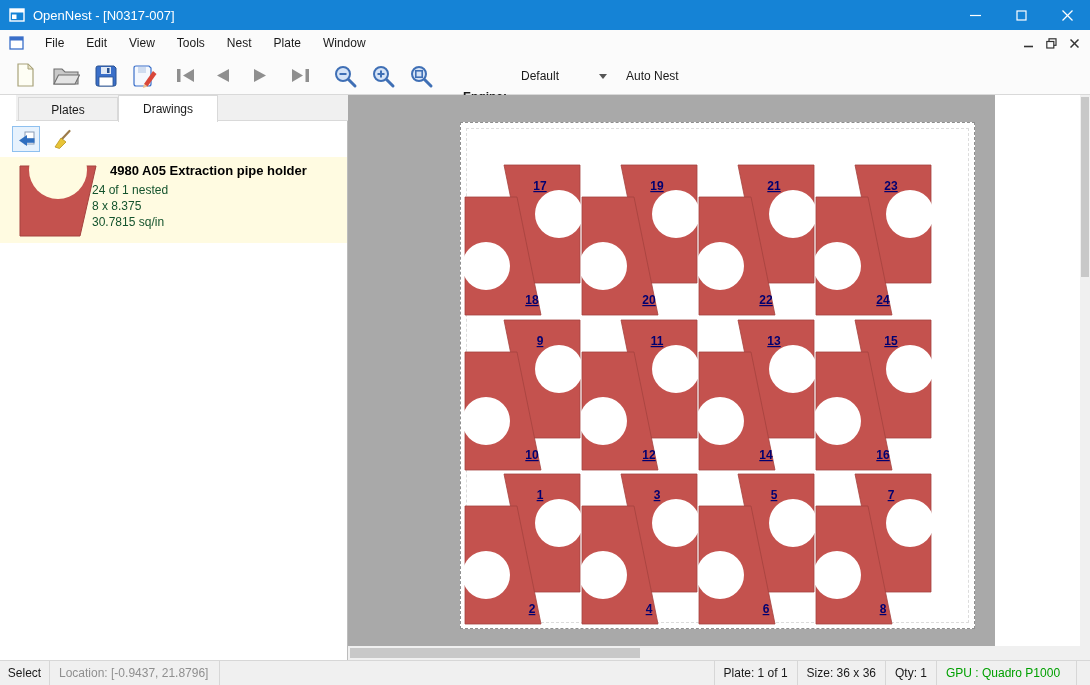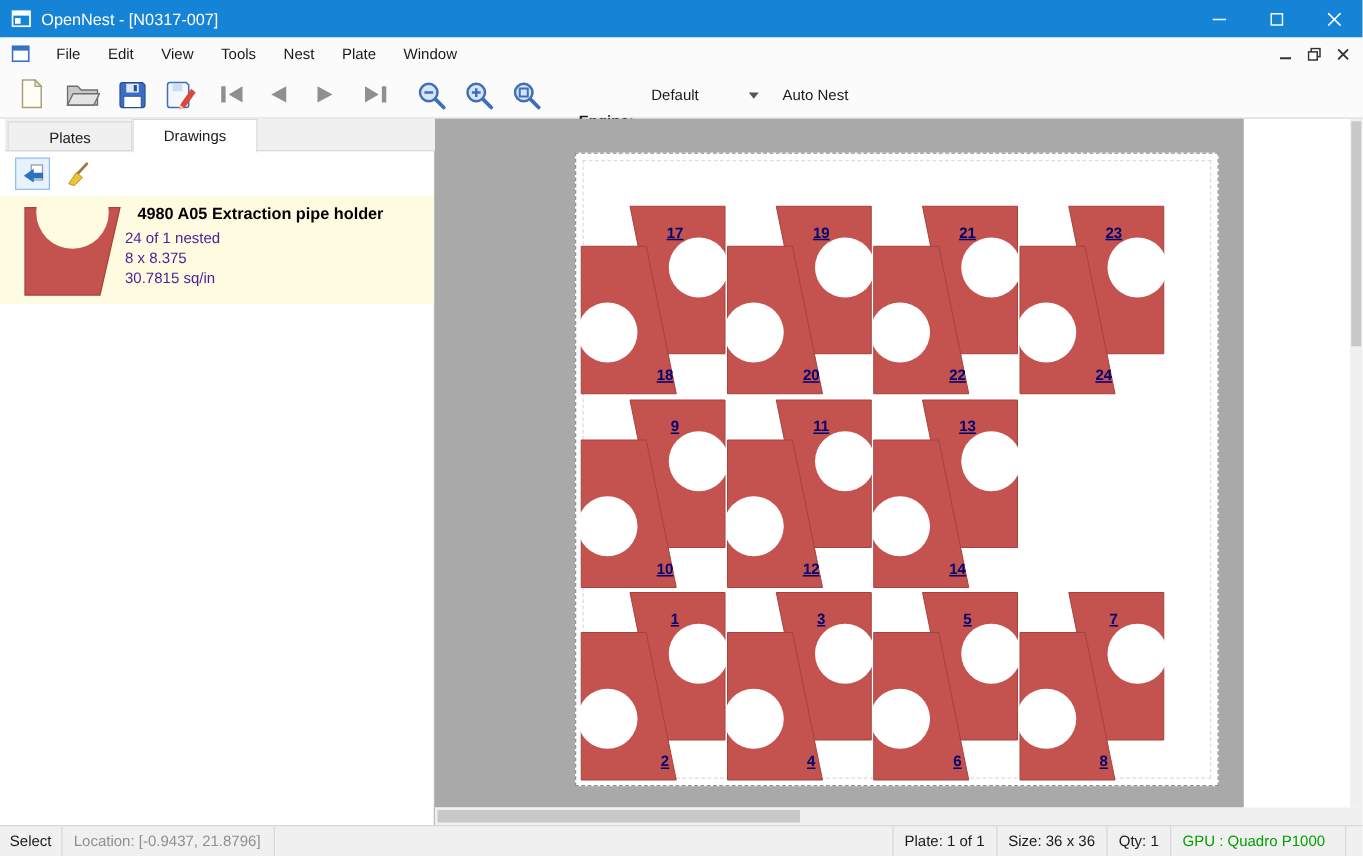--- a/index.html
+++ b/index.html
@@ -24,31 +24,31 @@
   
   .toolbar { position:absolute; left:0; top:56px; width:1090px; height:39px; background:#fbfbfb; border-bottom:1px solid #d9d9d9; }
   .tbtn { position:absolute; display:flex; align-items:center; justify-content:center; }
   .engine-label { position:absolute; left:463px; top:13px; font-weight:bold;margin-top:21px; }
   .engine-combo { position:absolute; left:517px; top:8px; width:94px; height:24px; display:flex; align-items:center; background:#fbfbfb; }
   .engine-combo .val { flex:1; padding-left:4px; }
   .engine-combo .arrow { width:0; height:0; border-left:4px solid transparent; border-right:4px solid transparent; border-top:5px solid #555; margin-right:4px; }
   .autonest { position:absolute; left:626px; top:13px; }
   
   .leftpanel { position:absolute; left:0; top:95px; width:348px; height:565px; background:#fff; border-right:1px solid #bcbcbc; }
-  .tabstrip { position:absolute; left:4px; top:0; width:347px; height:26px; background:#f0f0f0; border-bottom:1px solid #d9d9d9; }
+  .tabstrip { position:absolute; left:16px; top:0; width:347px; height:26px; background:#f0f0f0; border-bottom:1px solid #d9d9d9; }
   .tab { position:absolute; top:2px; height:24px; line-height:24px; text-align:center; background:#f0f0f0; border:1px solid #d9d9d9; }
   .tab.inactive { left:2px; width:100px; }
   .tab.active { left:102px; width:100px; top:0; height:27px; line-height:26px; background:#fff; border-bottom:none; z-index:2; }
   .minibar { position:absolute; left:0; top:27px; width:347px; height:34px; background:#fff; }
   .mbtn { position:absolute; top:4px; width:28px; height:26px; display:flex; align-items:center; justify-content:center; border:1px solid transparent; }
   .mbtn.sel { border:1px solid var(--accent_border); background:#e7f2fd; }
   .drawing-item { position:absolute; left:0; top:62px; width:347px; height:86px; background:var(--item_bg); }
   .drawing-item .thumb { position:absolute; left:10px; top:5px; }
   .drawing-item .dtitle { position:absolute; left:110px; top:6px; font-weight:bold; font-size:13px; color:#000; }
-  .drawing-item .dline { position:absolute; left:100px; color:#4c1d95; }
+  .drawing-item .dline { position:absolute; left:92px; color:#14532d; }
   .dline.l1 { top:26px; } .dline.l2 { top:42px; } .dline.l3 { top:58px; }
   
   .canvas { position:absolute; left:348px; top:95px; width:647px; height:551px; background:var(--canvas); overflow:hidden; }
   .plate { position:absolute; left:112px; top:27px; width:515px; height:507px; background:#fff; border:1px dashed #8f8f8f; }
   .plate .inner-margin { position:absolute; left:5px; top:5px; right:5px; bottom:5px; border:1px dashed #dcdcdc; pointer-events:none; }
   .cell { position:absolute; width:117px; height:152px; overflow:hidden; }
   .pn { fill:var(--number); font-family:"Liberation Sans",sans-serif; font-size:12px; font-weight:bold; text-decoration:underline; }
   
   .vscroll { position:absolute; left:1080px; top:95px; width:10px; height:551px; background:#f0f0f0; }
   .vscroll .thumb { position:absolute; left:1px; top:2px; width:8px; height:180px; background:#c8c8c8; }
@@ -294,20 +294,28 @@
           <text class="pn" x="68" y="140" text-anchor="middle">12</text>
         </svg></div>
       <div class="cell" style="left:237px;top:196px"><svg width="117" height="152" viewBox="0 0 117 152">
           <path d="M40,1 L116,1 L116,119 L64,119 Z" fill="var(--part)" stroke="var(--part_edge)" stroke-width="0.8"></path>
           <path d="M77,151 L1,151 L1,33 L53,33 Z" fill="var(--part)" stroke="var(--part_edge)" stroke-width="0.8"></path>
           <circle cx="95" cy="50" r="24" fill="#fff"></circle>
           <circle cx="22" cy="102" r="24" fill="#fff"></circle>
           <text class="pn" x="76" y="26" text-anchor="middle">13</text>
           <text class="pn" x="68" y="140" text-anchor="middle">14</text>
         </svg></div>
+      <div class="cell" style="left:354px;top:196px"><svg width="117" height="152" viewBox="0 0 117 152">
+          <path d="M40,1 L116,1 L116,119 L64,119 Z" fill="var(--part)" stroke="var(--part_edge)" stroke-width="0.8"></path>
+          <path d="M77,151 L1,151 L1,33 L53,33 Z" fill="var(--part)" stroke="var(--part_edge)" stroke-width="0.8"></path>
+          <circle cx="95" cy="50" r="24" fill="#fff"></circle>
+          <circle cx="22" cy="102" r="24" fill="#fff"></circle>
+          <text class="pn" x="76" y="26" text-anchor="middle">15</text>
+          <text class="pn" x="68" y="140" text-anchor="middle">16</text>
+        </svg></div>
       <div class="cell" style="left:3px;top:350px"><svg width="117" height="152" viewBox="0 0 117 152">
           <path d="M40,1 L116,1 L116,119 L64,119 Z" fill="var(--part)" stroke="var(--part_edge)" stroke-width="0.8"></path>
           <path d="M77,151 L1,151 L1,33 L53,33 Z" fill="var(--part)" stroke="var(--part_edge)" stroke-width="0.8"></path>
           <circle cx="95" cy="50" r="24" fill="#fff"></circle>
           <circle cx="22" cy="102" r="24" fill="#fff"></circle>
           <text class="pn" x="76" y="26" text-anchor="middle">1</text>
           <text class="pn" x="68" y="140" text-anchor="middle">2</text>
         </svg></div>
       <div class="cell" style="left:120px;top:350px"><svg width="117" height="152" viewBox="0 0 117 152">
           <path d="M40,1 L116,1 L116,119 L64,119 Z" fill="var(--part)" stroke="var(--part_edge)" stroke-width="0.8"></path>

